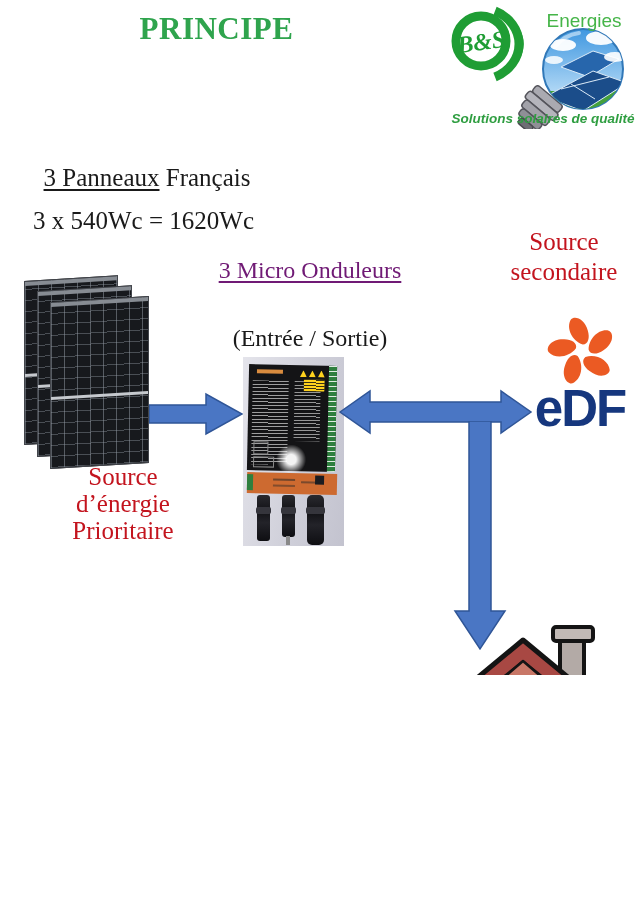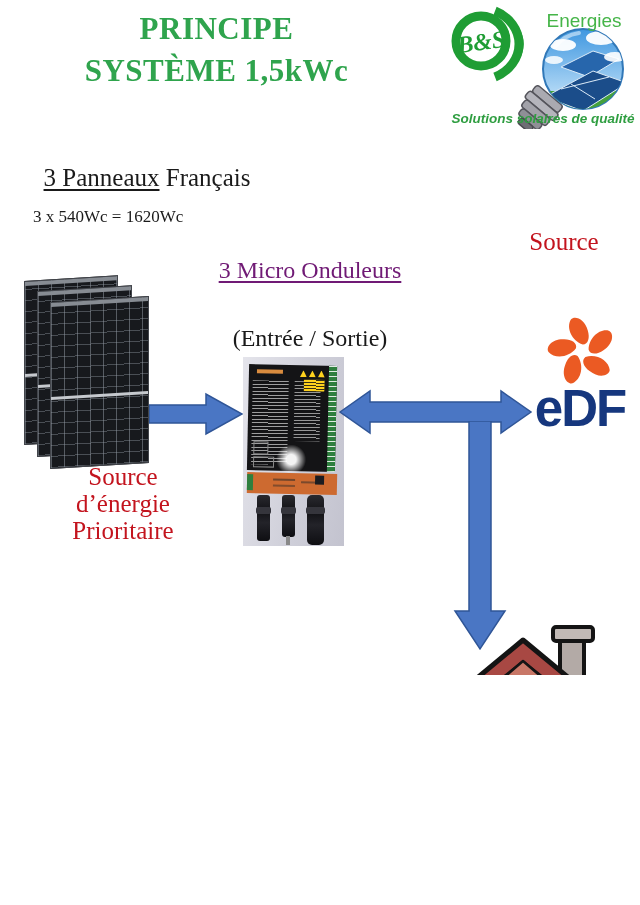--- a/index.html
+++ b/index.html
@@ -10,21 +10,21 @@
   
   .title{left:30px;top:8px;width:373px;text-align:center;color:#2fa44d;font-weight:bold;
          font-size:31px;line-height:42px;letter-spacing:.5px;}
 
   
   .logo{left:443px;top:5px;width:194px;height:124px;}
 
   
   .blk-panneaux{left:22px;top:142px;width:250px;text-align:center;font-size:25px;line-height:30px;color:#1a1a1a;margin-top:21px;}
   .u{text-decoration:underline;text-underline-offset:3px;}
-  .blk-formula{left:33px;top:207px;font-size:17px;color:#1a1a1a;}
+  .blk-formula{left:33px;top:207px;font-size:25px;color:#1a1a1a;}
   .blk-onduleurs{left:195px;top:257px;width:230px;text-align:center;font-size:24px;line-height:27px;color:#701a75;}
   .blk-io{left:195px;top:325px;width:230px;text-align:center;font-size:24px;color:#1a1a1a;}
   .blk-src-sec{left:488px;top:227px;width:152px;text-align:center;font-size:25px;line-height:30px;color:#c3141e;}
   .blk-src-pri{left:28px;top:463px;width:190px;text-align:center;font-size:25px;line-height:27px;color:#c3141e;}
 
   
   .panels{left:24px;top:281px;width:126px;height:190px;}
   .pv{position:absolute;background-color:#17191d;border:1px solid #43464c;transform:skewY(-3.5deg);
       transform-origin:left top;
       background-image:
@@ -81,21 +81,20 @@
   
   .house{left:404px;top:625px;width:232px;height:252px;}
 </style>
 </head>
 <body>
 
 <div class="canvas">
 
   <div class="abs title">
     <div>PRINCIPE</div>
-    <div>SYSTÈME 1,5kWc</div>
   </div>
 
   <div class="abs logo">
     <svg width="194" height="124" viewBox="0 0 194 124">
       <defs>
         <linearGradient id="sky" x1="0" y1="0" x2="0" y2="1">
           <stop offset="0" stop-color="#3f97e0"></stop>
             <stop offset="1" stop-color="#cfe9fb"></stop>
         </linearGradient>
         <clipPath id="bulbclip">
@@ -143,20 +142,21 @@
   </div>
   <div class="abs blk-formula">3 x 540Wc = 1620Wc</div>
 
   <div class="abs blk-onduleurs">
     <div class="u">3 Micro Onduleurs</div>
   </div>
   <div class="abs blk-io">(Entrée / Sortie)</div>
 
   <div class="abs blk-src-sec">
     <div>Source</div>
+    <div>secondaire</div>
   </div>
 
   <div class="abs panels">
     <div class="pv pv1"></div>
     <div class="pv pv2"></div>
     <div class="pv pv3"></div>
   </div>
 
   <div class="abs blk-src-pri">
     <div>Source</div>

